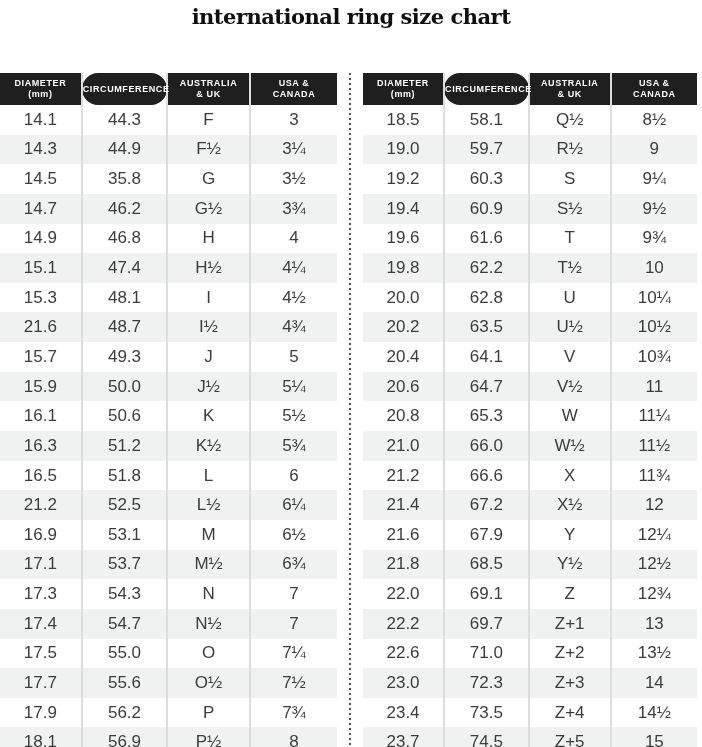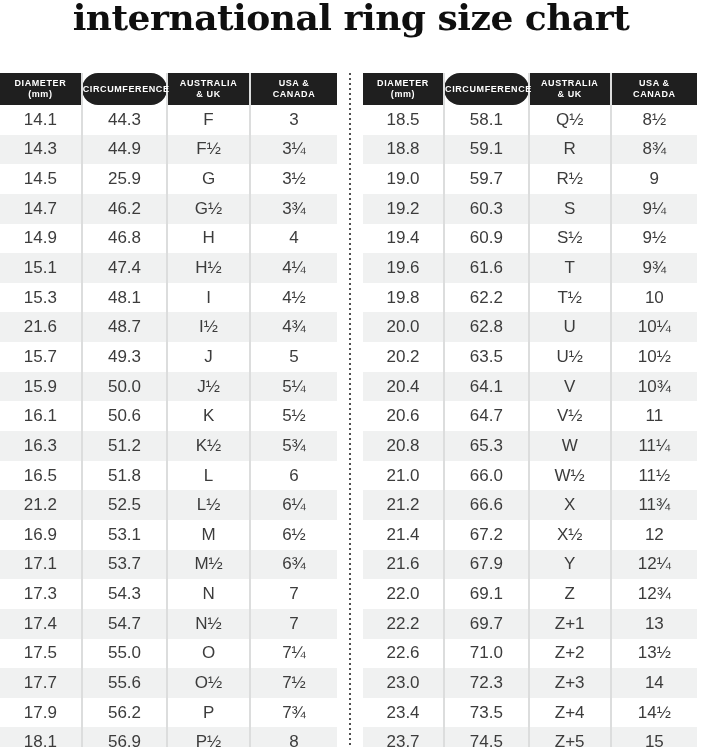--- a/index.html
+++ b/index.html
@@ -12,21 +12,21 @@
   }
   .page { width: 702px; height: 747px; }
   .title {
     margin: 0;
     height: 33px;
     display: flex;
     align-items: center;
     justify-content: center;
     font-family: "DejaVu Serif", serif;
     font-weight: 700;
-    font-size: 36px;
+    font-size: 21px;
     letter-spacing: -0.5px;
     color: #0f0f0f;
   }
   .tables-wrap {
     display: flex;
     height: 714px;
     padding-right: 5px;
     box-sizing: border-box;
     margin-top: 40px;
   }
@@ -108,21 +108,21 @@
             <td>3</td>
           </tr>
           <tr>
             <td>14.3</td>
             <td>44.9</td>
             <td>F½</td>
             <td>3¼</td>
           </tr>
           <tr>
             <td>14.5</td>
-            <td>25.9</td>
+            <td>35.8</td>
             <td>G</td>
             <td>3½</td>
           </tr>
           <tr>
             <td>14.7</td>
             <td>46.2</td>
             <td>G½</td>
             <td>3¾</td>
           </tr>
           <tr>
@@ -265,26 +265,20 @@
           </tr>
         </thead>
       <tbody>
           <tr>
             <td>18.5</td>
             <td>58.1</td>
             <td>Q½</td>
             <td>8½</td>
           </tr>
           <tr>
-            <td>18.8</td>
-            <td>59.1</td>
-            <td>R</td>
-            <td>8¾</td>
-          </tr>
-          <tr>
             <td>19.0</td>
             <td>59.7</td>
             <td>R½</td>
             <td>9</td>
           </tr>
           <tr>
             <td>19.2</td>
             <td>60.3</td>
             <td>S</td>
             <td>9¼</td>
@@ -353,20 +347,26 @@
             <td>21.4</td>
             <td>67.2</td>
             <td>X½</td>
             <td>12</td>
           </tr>
           <tr>
             <td>21.6</td>
             <td>67.9</td>
             <td>Y</td>
             <td>12¼</td>
+          </tr>
+          <tr>
+            <td>21.8</td>
+            <td>68.5</td>
+            <td>Y½</td>
+            <td>12½</td>
           </tr>
           <tr>
             <td>22.0</td>
             <td>69.1</td>
             <td>Z</td>
             <td>12¾</td>
           </tr>
           <tr>
             <td>22.2</td>
             <td>69.7</td>

